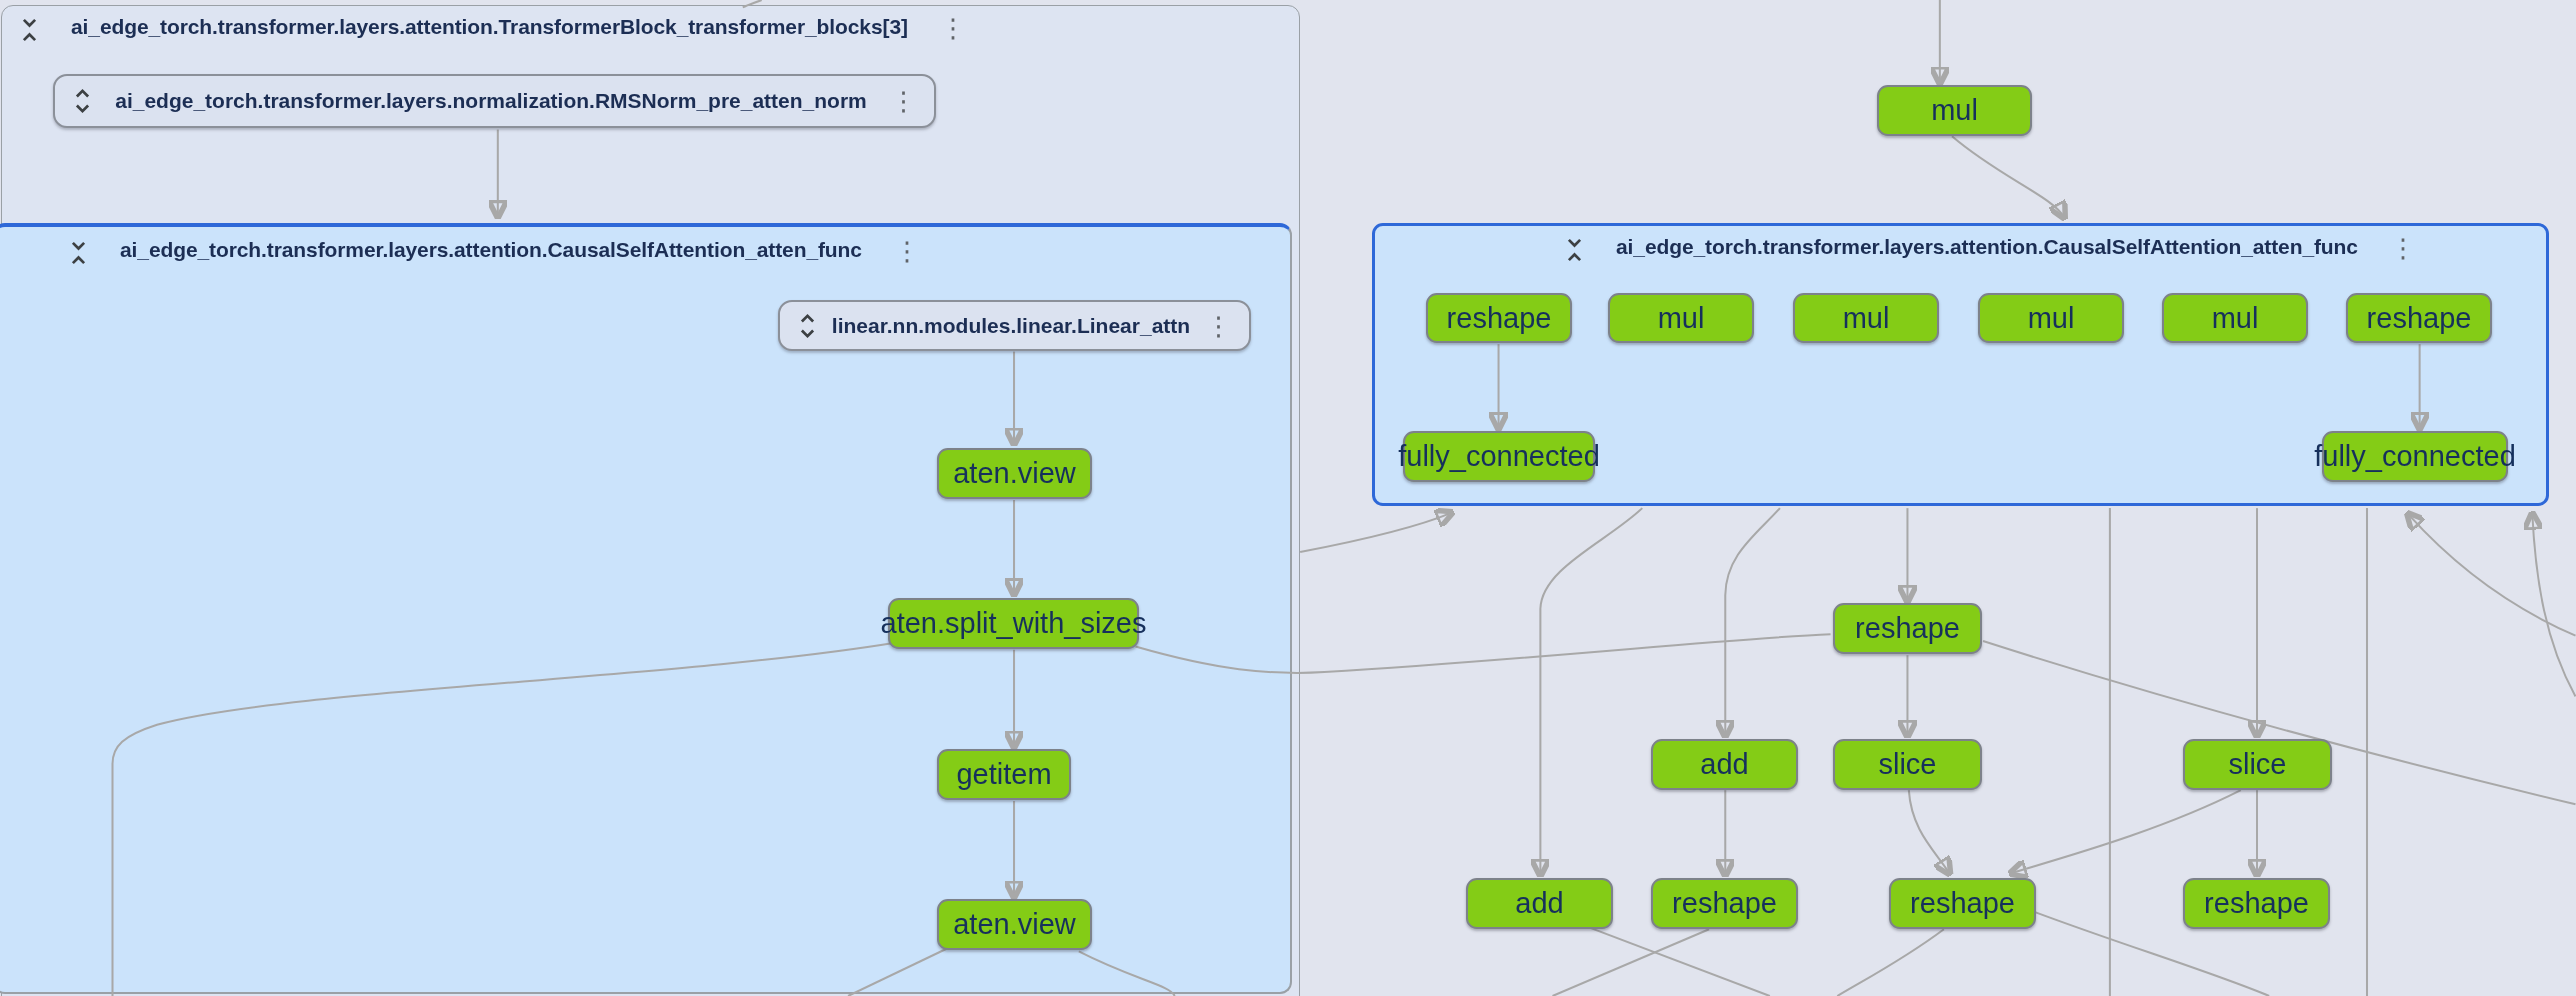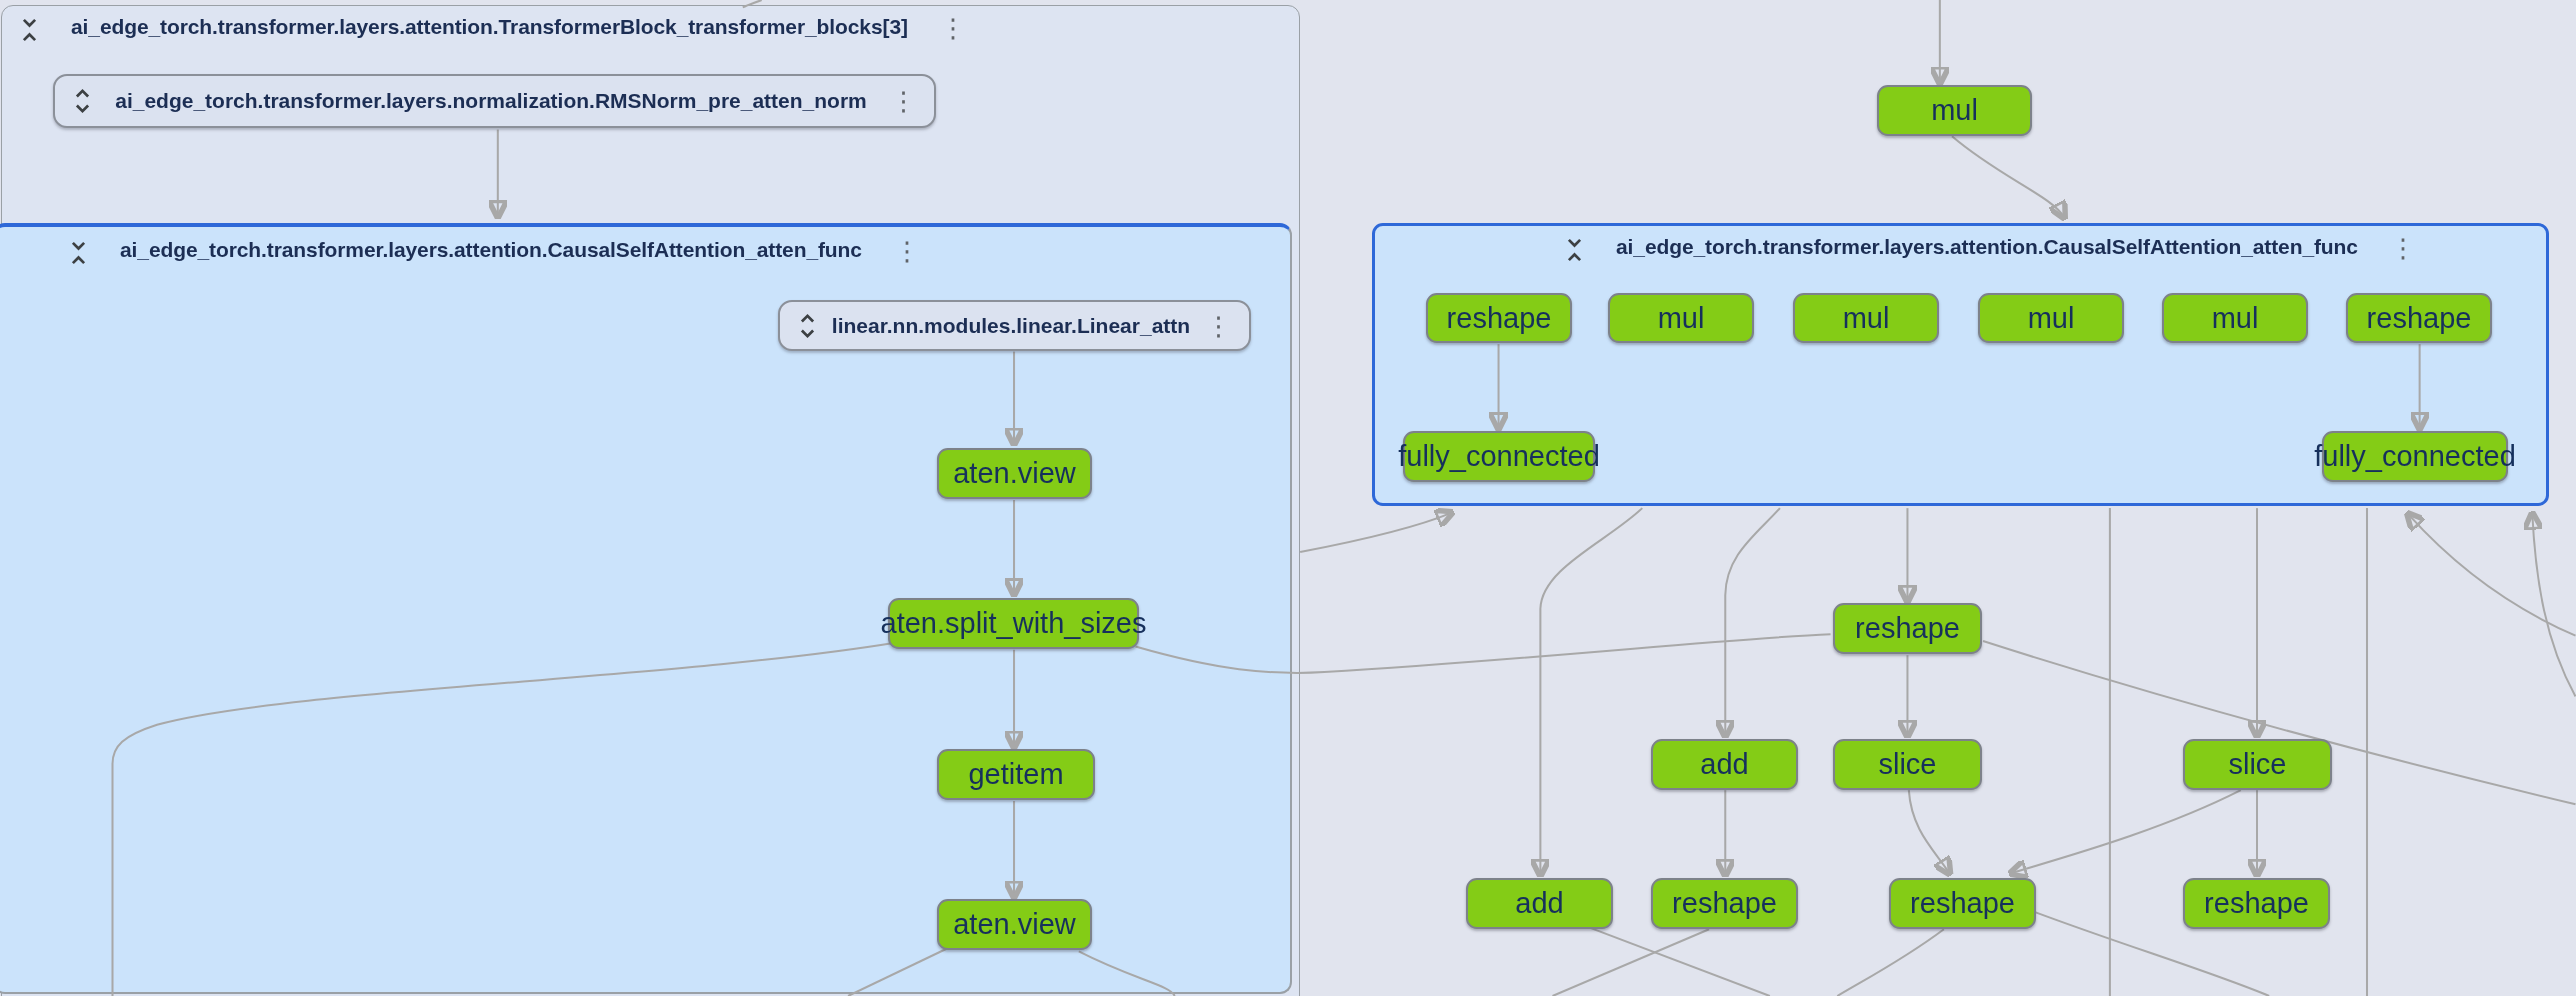--- a/index.html
+++ b/index.html
@@ -140,21 +140,21 @@
     <svg class="hdr-icon" viewBox="0 0 24 24">
       <polyline points="7,8 12,3 17,8" fill="none" stroke="#3c4043" stroke-width="2.4"></polyline>
       <polyline points="7,16 12,21 17,16" fill="none" stroke="#3c4043" stroke-width="2.4"></polyline>
     </svg>
     <span class="lbl">linear.nn.modules.linear.Linear_attn</span>
     <span class="kebab">⋮</span>
   </div>
 
   <div class="node op-node" style="left:937px;top:448px;width:155px;height:51px;">aten.view</div>
   <div class="node op-node" style="left:888px;top:598px;width:251px;height:51px;">aten.split_with_sizes</div>
-  <div class="node op-node" style="left:937px;top:749px;width:158px;height:51px;">getitem</div>
+  <div class="node op-node" style="left:937px;top:749px;width:134px;height:51px;">getitem</div>
   <div class="node op-node" style="left:937px;top:899px;width:155px;height:51px;">aten.view</div>
 
   <div class="node op-node" style="left:1877px;top:85px;width:155px;height:51px;">mul</div>
 
   <div class="node op-node" style="left:1426px;top:293px;width:146px;height:50px;">reshape</div>
   <div class="node op-node" style="left:1608px;top:293px;width:146px;height:50px;">mul</div>
   <div class="node op-node" style="left:1793px;top:293px;width:146px;height:50px;">mul</div>
   <div class="node op-node" style="left:1978px;top:293px;width:146px;height:50px;">mul</div>
   <div class="node op-node" style="left:2162px;top:293px;width:146px;height:50px;">mul</div>
   <div class="node op-node" style="left:2346px;top:293px;width:146px;height:50px;">reshape</div>

